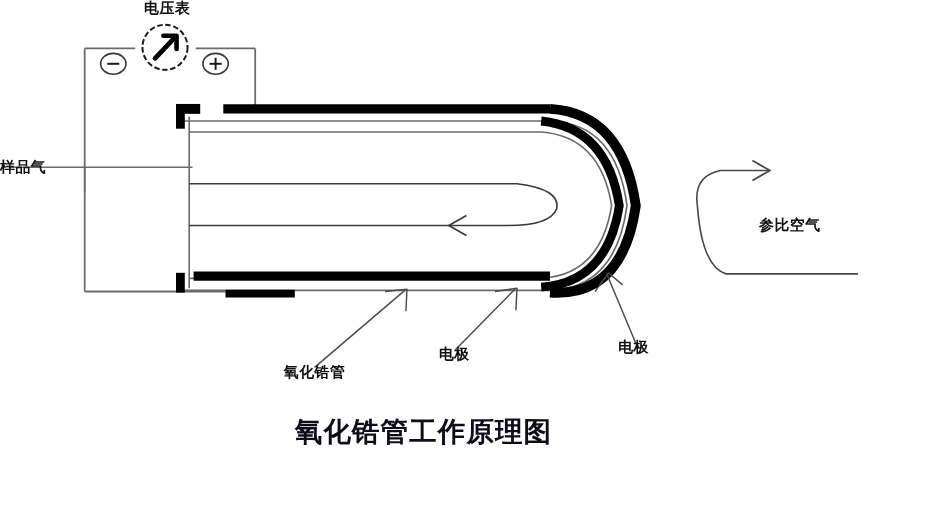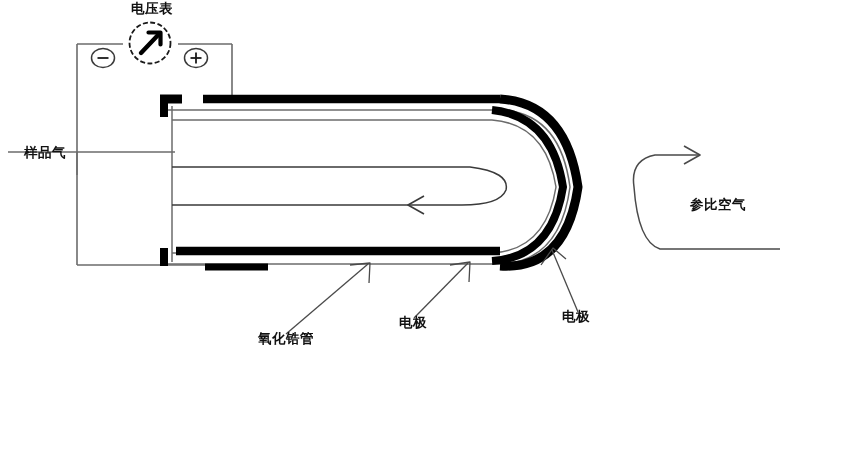--- a/index.html
+++ b/index.html
@@ -151,24 +151,25 @@
     </g>
 
     <g stroke="#6b6b6b" stroke-width="1.4">
       <line x1="77" y1="152" x2="77" y2="175"></line>
     </g>
 
   </svg>
 
   <div class="lbl lbl-sm" style="left:131px; top:2px;">电压表</div>
 
-  <div class="lbl lbl-sm" style="left:24px; top:146px;">样品气</div>
+  <div class="lbl lbl-sm" style="left:0; top:146px;">样品气</div>
 
   <div class="lbl lbl-sm" style="left:690px; top:198px;font-family:Liberation Serif, serif;">参比空气</div>
 
   <div class="lbl lbl-sm" style="left:258px; top:332px;font-family:Liberation Serif, serif;">氧化锆管</div>
 
   <div class="lbl lbl-sm" style="left:399px; top:316px;">电极</div>
 
   <div class="lbl lbl-sm" style="left:562px; top:310px;">电极</div>
 
+  <div class="title" style="left:268px; top:376px;">氧化锆管工作原理图</div>
 
 </div>
 
 </body></html>

